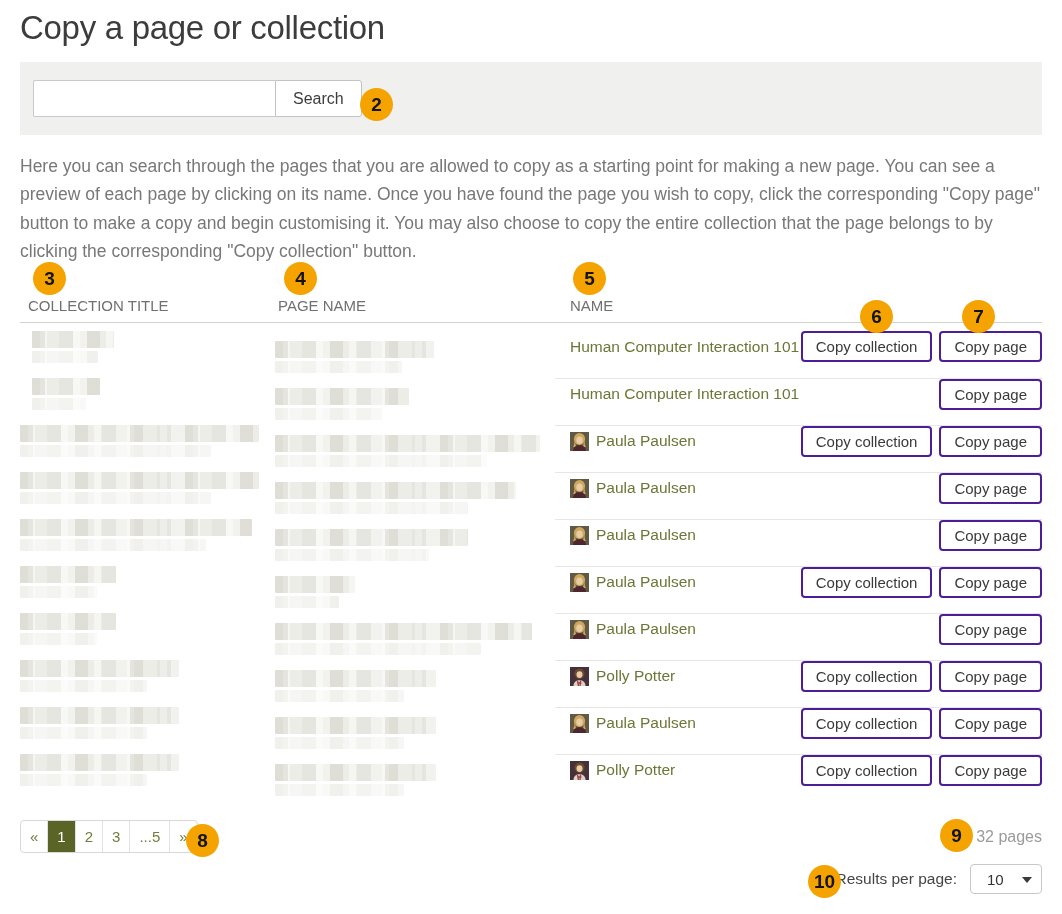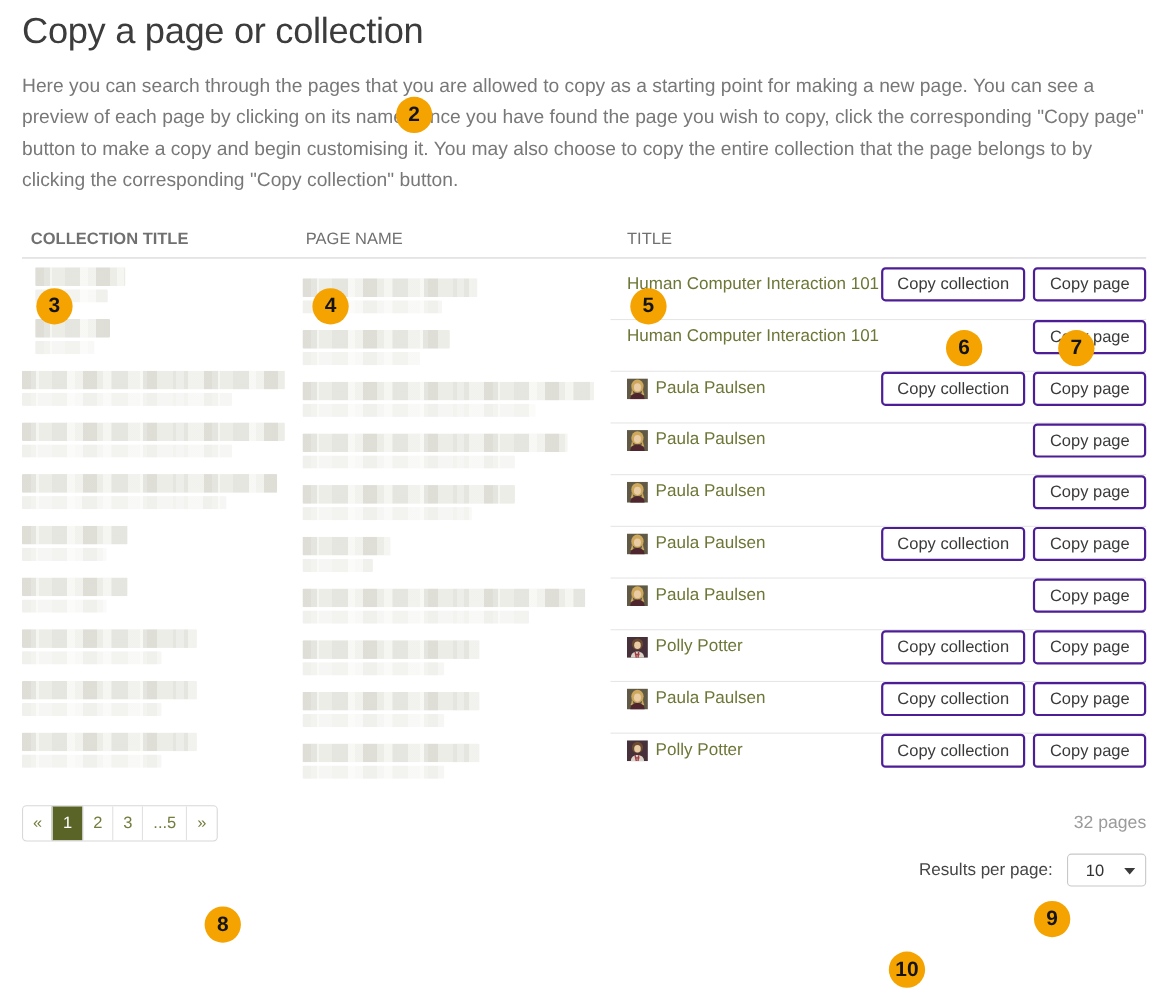--- a/index.html
+++ b/index.html
@@ -16,21 +16,21 @@
   .search-btn { height:37px; border:1px solid #c3c3c3; background:#fff; border-radius:0 3px 3px 0; font-size:16px; color:#3c3c3c; padding:0 17px; font-family:inherit; cursor:pointer; }
 
   
   .description { margin:17px 0 0 0; font-size:17.5px; color:#787878; line-height:1.62; max-width:1022px; }
 
   
   .table { margin-top:28px; }
   .thead { display:flex; align-items:flex-end; height:30px; padding-bottom:8px; border-bottom:1px solid #d2d2d2; color:#707070; font-size:15px; }
   .col-collection { width:255px; }
   .col-page { width:280px;margin-top:21px; }
-  .thead .col-collection { padding-left:8px;font-weight:bold; }
+  .thead .col-collection { padding-left:8px; }
   .thead .col-page { padding-left:3px; }
   .th-right { flex:1; padding-left:15px; }
 
   .row { display:flex; height:47px;align-items:center; }
   .row .col-collection, .row .col-page { display:flex; align-items:center; }
   .row-right { flex:1; display:flex; align-items:center; }
   .row-right.sep { border-top:1px solid #e6e6e6; }
   .owner { display:flex; align-items:center; gap:7px; font-size:15.5px; color:#6e7637; flex:1; padding-left:15px; cursor:pointer; }
   .avatar { width:19px; height:19px; display:inline-block; flex:0 0 19px; }
   .avatar svg { display:block; }
@@ -75,28 +75,32 @@
   .badge-9  { left:940px; top:819px; }
   .badge-10 { left:808px; top:865px; }
 </style>
 </head>
 <body>
 
 <div class="page">
 
   <h1 class="title">Copy a page or collection</h1>
 
+  <div class="search-section">
+    <input class="search-input" type="text" value="" style="">
+    <button class="search-btn">Search</button>
+  </div>
 
   <p class="description">Here you can search through the pages that you are allowed to copy as a starting point for making a new page. You can see a preview of each page by clicking on its name. Once you have found the page you wish to copy, click the corresponding "Copy page" button to make a copy and begin customising it. You may also choose to copy the entire collection that the page belongs to by clicking the corresponding "Copy collection" button.</p>
 
   <div class="table">
     <div class="thead">
       <div class="col-collection">COLLECTION TITLE</div>
       <div class="col-page">PAGE NAME</div>
-      <div class="th-right">TITLE</div>
+      <div class="th-right">NAME</div>
     </div>
     <div id="table-body">
         <div class="row">
     <div class="col-collection">
       <div class="blur" style="margin-left: 12px;">
         <div class="blur-main" style="width: 82px;"></div>
               <div class="blur-sub" style="width: 66px;"></div>
       </div>
     </div>
     <div class="col-page">

